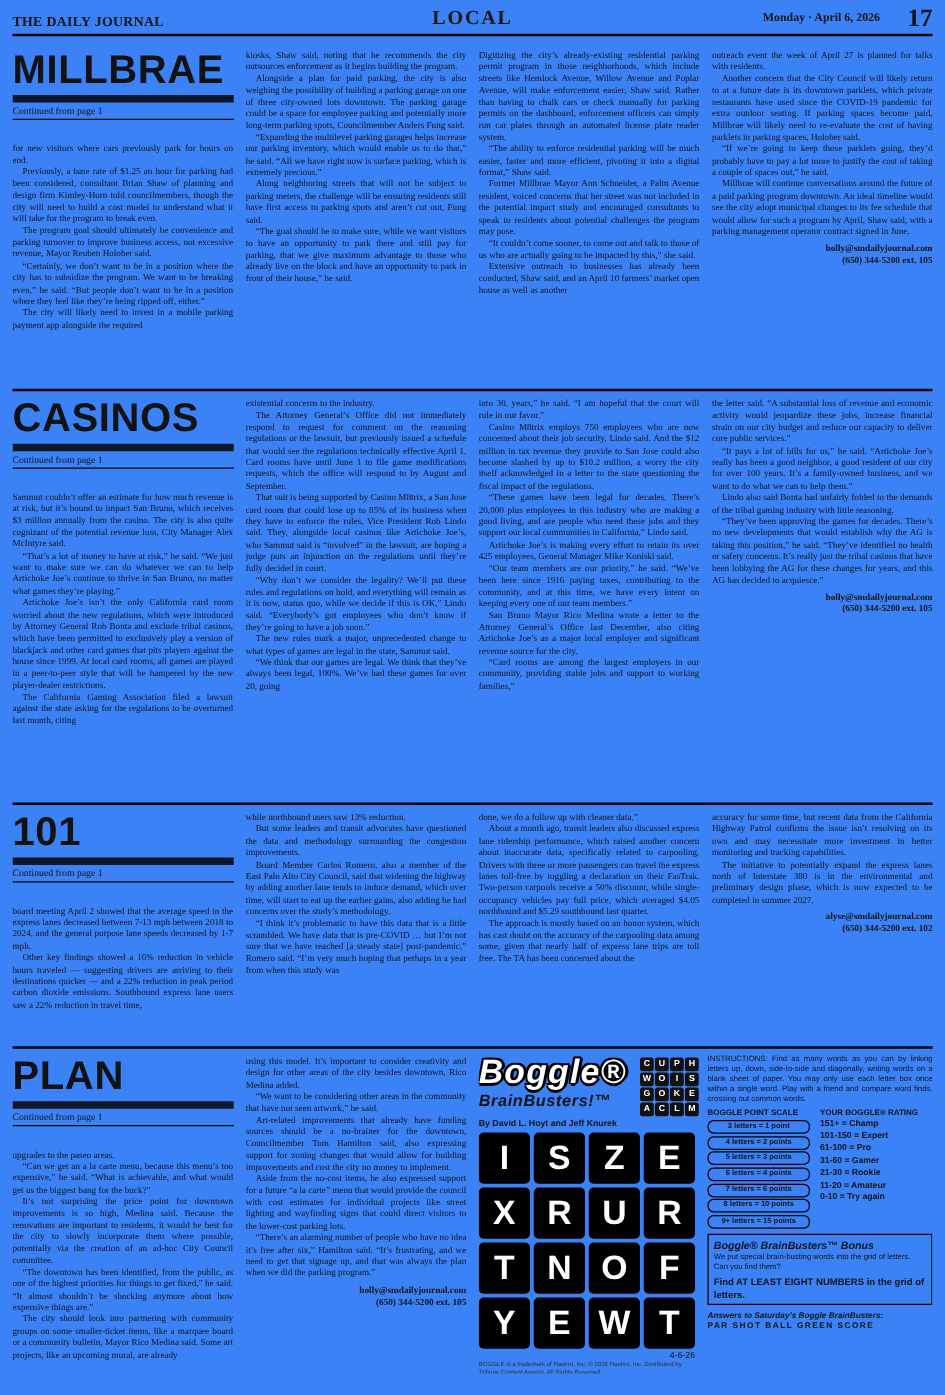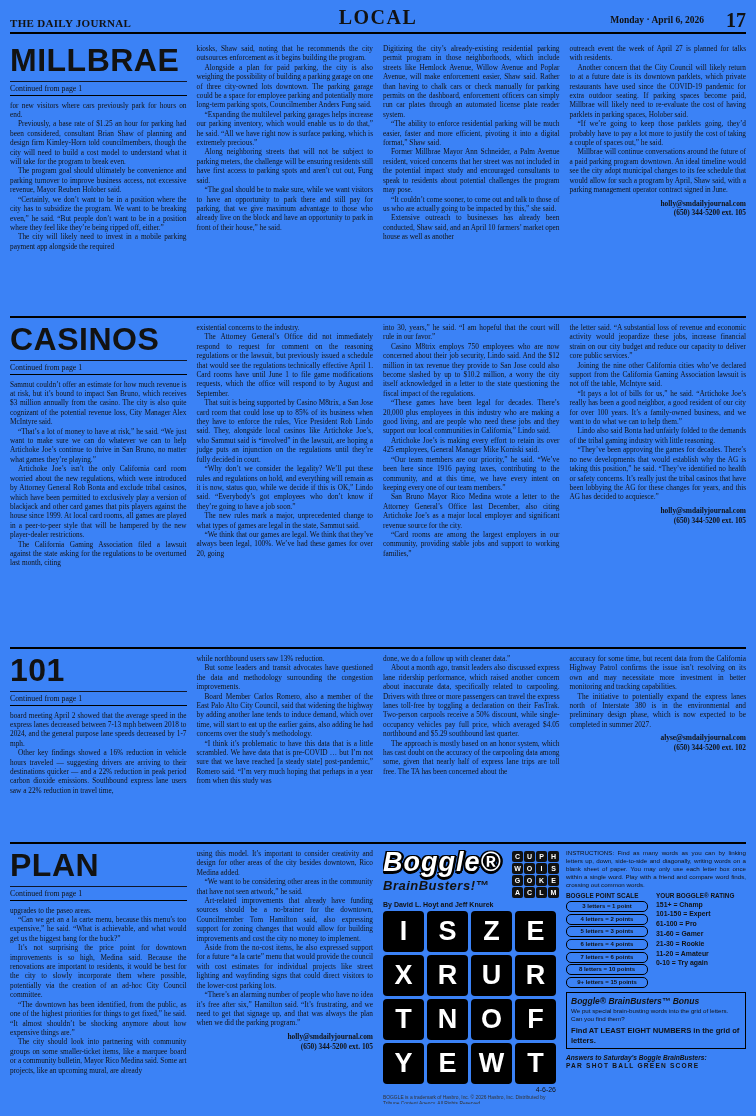--- a/index.html
+++ b/index.html
@@ -3,37 +3,37 @@
 <meta charset="utf-8">
 <style>
   * { margin:0; padding:0; box-sizing:border-box; }
   html,body { background:#e8e8e4; }
   body { font-family:"Liberation Serif", serif; color:#121212; }
   .page { width:756px; height:1116px; background:#3b82f6; margin:0 auto; padding:6px 10px 4px; overflow:hidden; position:relative; }
 
   
   .masthead { display:flex; align-items:flex-end; border-bottom:2px solid #000; padding-bottom:3px; }
   .m-left  { flex:1.2; font-weight:bold; font-size:11px; letter-spacing:.3px; }
-  .m-center{ flex:1; text-align:center; font-size:20px; font-weight:bold; letter-spacing:1.5px; }
+  .m-center{ flex:1; text-align:center; font-size:16px; font-weight:bold; letter-spacing:1.5px; }
   .m-right { flex:1.2; display:flex; justify-content:flex-end; align-items:center; gap:22px; font-weight:bold; }
   .m-date  { font-size:9.5px; }
   .m-page  { font-size:20px; line-height:.9; }
 
   
   .section { margin-top:5px; border-top:2px solid #000; padding-top:5px;
              display:grid; grid-template-columns:repeat(4,1fr); column-gap:10px; overflow:hidden; }
   #sec-millbrae { border-top:none; height:272px; }
   #sec-casinos  { height:326px; }
   #sec-hwy101   { height:190px; }
   #sec-plan     { height:262px; }
 
   .headline { font-family:"Liberation Sans", sans-serif; font-weight:900; font-size:32px;
               letter-spacing:.5px; line-height:1.02; }
-  .continued { font-size:7.8px; padding:2px 0; border-top:1px solid #0f172a; border-bottom:1px solid #000;
-               margin:4px 0 5px; }
+  .continued { font-size:7.8px; padding:2px 0; border-top:6px solid #0f172a; border-bottom:1px solid #000;
+               margin:4px 0 18px; }
   .coltext p { font-size:7.3px; line-height:1.29; text-align:justify; text-indent:8px; }
   .coltext p:first-child { text-indent:0; }
   .byline { margin-top:4px; text-align:right; font-weight:bold; font-size:7.4px; line-height:1.35; }
 
   
   .boggle { grid-column:3/5; display:flex; gap:7px; font-family:"Liberation Sans", sans-serif; overflow:hidden; }
   .bg-left { width:176px; flex:none; display:flex; flex-direction:column; }
   .bg-logohead { display:flex; align-items:flex-start; gap:4px; }
   .bg-logotext { flex:1; }
   .bg-word1 { font-size:27px; font-weight:900; font-style:italic; letter-spacing:1px; color:#fff;
@@ -145,21 +145,20 @@
         <p>Casino M8trix employs 750 employees who are now concerned about their job security, Lindo said. And the $12 million in tax revenue they provide to San Jose could also become slashed by up to $10.2 million, a worry the city itself acknowledged in a letter to the state questioning the fiscal impact of the regulations.</p>
         <p>“These games have been legal for decades. There’s 20,000 plus employees in this industry who are making a good living, and are people who need these jobs and they support our local communities in California,” Lindo said.</p>
         <p>Artichoke Joe’s is making every effort to retain its over 425 employees, General Manager Mike Koniski said.</p>
         <p>“Our team members are our priority,” he said. “We’ve been here since 1916 paying taxes, contributing to the community, and at this time, we have every intent on keeping every one of our team members.”</p>
         <p>San Bruno Mayor Rico Medina wrote a letter to the Attorney General’s Office last December, also citing Artichoke Joe’s as a major local employer and significant revenue source for the city.</p>
         <p>“Card rooms are among the largest employers in our community, providing stable jobs and support to working families,”</p>
       </div>
     <div>
       <div class="coltext">
           <p>the letter said. “A substantial loss of revenue and economic activity would jeopardize these jobs, increase financial strain on our city budget and reduce our capacity to deliver core public services.”</p>
-          <p>Joining the nine other California cities who’ve declared support from the California Gaming Association lawsuit is not off the table, McIntyre said.</p>
           <p>“It pays a lot of bills for us,” he said. “Artichoke Joe’s really has been a good neighbor, a good resident of our city for over 100 years. It’s a family-owned business, and we want to do what we can to help them.”</p>
           <p>Lindo also said Bonta had unfairly folded to the demands of the tribal gaming industry with little reasoning.</p>
           <p>“They’ve been approving the games for decades. There’s no new developments that would establish why the AG is taking this position,” he said. “They’ve identified no health or safety concerns. It’s really just the tribal casinos that have been lobbying the AG for these changes for years, and this AG has decided to acquiesce.”</p>
         </div>
       <div class="byline">
         <div>holly@smdailyjournal.com</div>
         <div>(650) 344-5200 ext. 105</div>
       </div>
     </div>
   </div>

